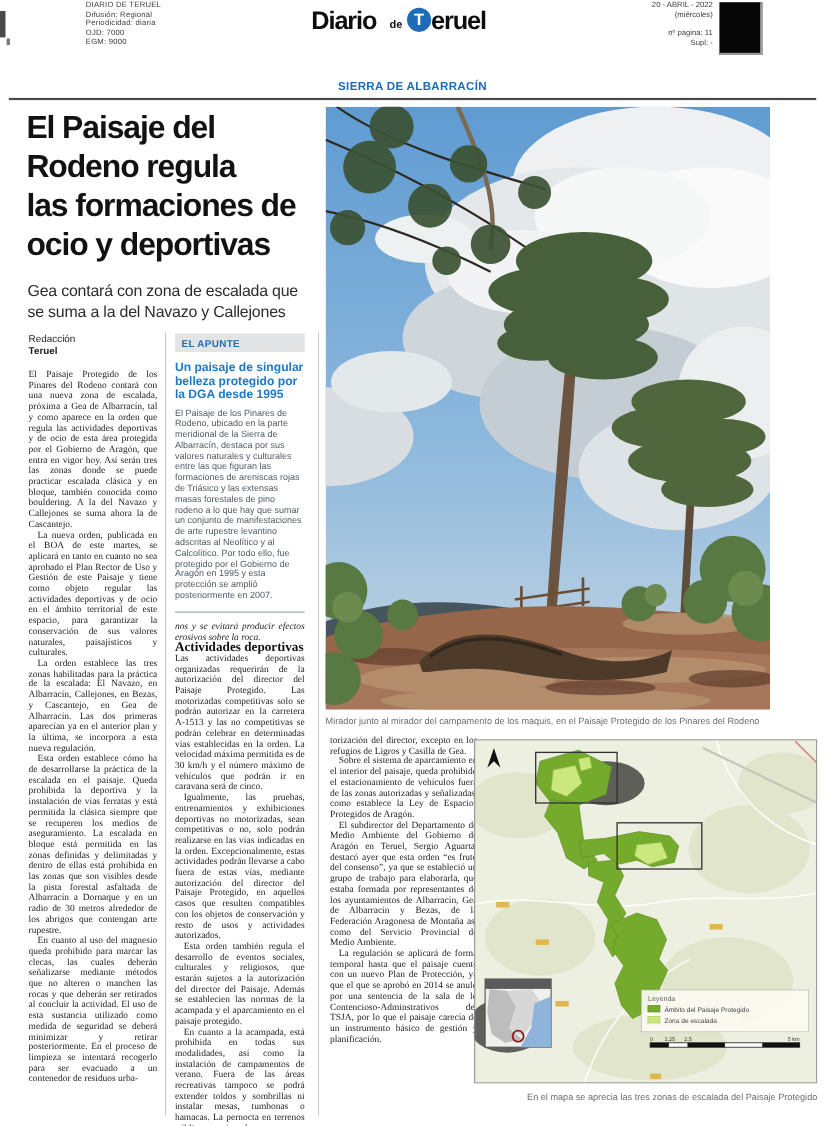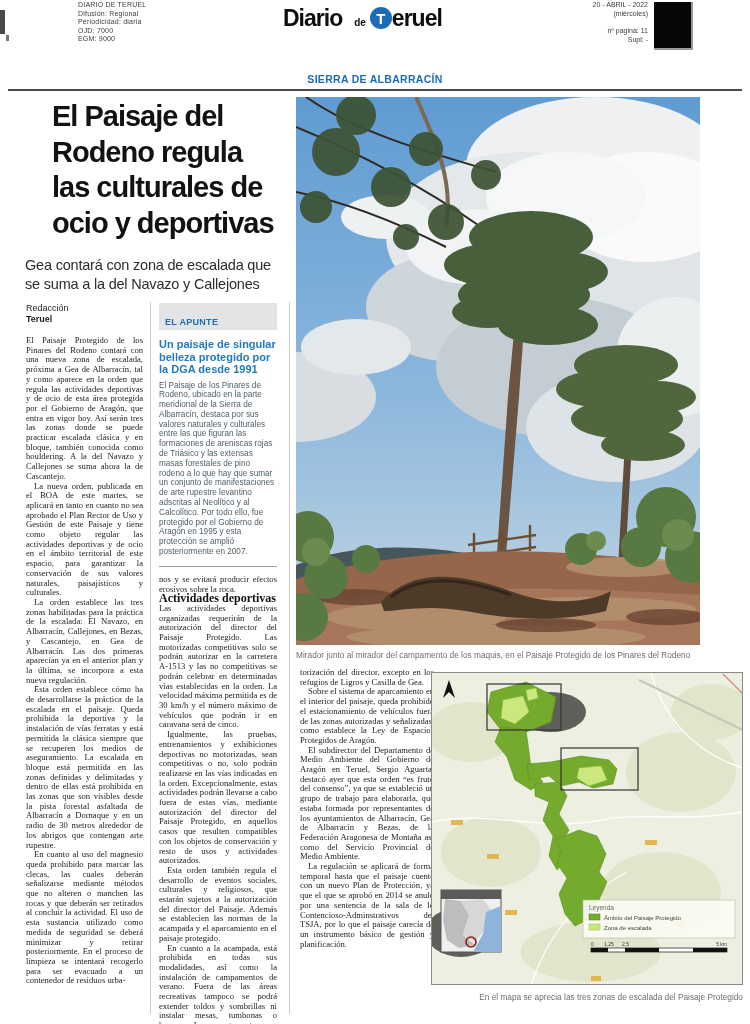--- a/index.html
+++ b/index.html
@@ -19,46 +19,46 @@
   .dateblock .gap{height:9px;}
   .blackbox{position:absolute;left:654px;top:2px;width:37px;height:46px;background:#070707;
             border-right:2px solid #9a9a9a;border-bottom:2px solid #9a9a9a;}
 
   .kicker{position:absolute;left:0;right:0;top:73px;text-align:center;
           font-size:10.5px;font-weight:700;color:#1d6cb5;letter-spacing:.3px;}
   .toprule{position:absolute;left:8px;right:8px;top:89px;height:2px;background:#4a4a4a;}
 
   
   .headline{position:absolute;left:24px;top:99px;width:272px;font-size:29px;line-height:35.5px;
-            font-weight:700;color:#121212;letter-spacing:-1px;white-space:nowrap;margin-left:28px;}
+            font-weight:700;color:#121212;letter-spacing:-1px;white-space:nowrap;}
   .subhead{position:absolute;left:25px;top:256px;width:272px;font-size:14.5px;line-height:18.5px;
            color:#2c2c2c;letter-spacing:-.2px;white-space:nowrap;}
   .byline{position:absolute;left:26px;top:303px;font-size:9px;line-height:10.5px;color:#1c1c1c;}
   .byline .place{font-weight:700;}
 
   
   .bodycol{font-family:"Liberation Serif",serif;font-size:8.6px;line-height:9.7px;
            text-align:justify;color:#1b1b1b;}
   .bodycol p{margin:0;}
   .bodycol p.ind{text-indent:8px;}
   .col1{position:absolute;left:26px;top:336px;width:117px;}
   .colstack{position:absolute;left:159px;top:303px;width:118px;}
   .col3{position:absolute;left:300px;top:668px;width:134px;}
   .colsubhead{font-weight:700;margin:5px 0 0 0;font-family:"Liberation Serif",serif;
               font-size:12px;color:#111;}
   .vrule{position:absolute;top:302px;height:712px;width:1px;background:#c9c9c9;}
 
   
   .apunte-kicker{background:#e2e4e6;color:#1d6cb5;font-weight:700;font-size:9px;
-                 letter-spacing:.3px;padding:14px 6px 3px 6px;}
+                 letter-spacing:.3px;padding:4px 6px 3px 6px;}
   .apunte-title{color:#1f79c4;font-weight:700;font-size:11px;line-height:12.5px;
                 margin:8px 0 5px 0;}
   .apunte-body{color:#4e5d66;font-size:8.2px;line-height:9.8px;text-align:left;}
   .apunte-rule{border:none;border-top:1px solid #9aa0a4;margin:9px 0 8px 0;}
-  .cont{margin-bottom:5px;}
+  .cont{margin-bottom:5px;font-style:italic;}
 
   
   .photo{position:absolute;left:296px;top:97px;width:404px;height:548px;}
   .photo-caption{position:absolute;left:296px;top:650px;width:404px;
                  font-size:8.3px;color:#6e6e6e;}
   .mapbox{position:absolute;left:431px;top:672px;width:312px;height:313px;}
   .map-caption{position:absolute;left:431px;top:992px;width:312px;
                font-size:8.3px;color:#6e6e6e;text-align:right;}
 </style>
 </head>
@@ -94,21 +94,21 @@
     <div>Supl: -</div>
   </div>
   <div class="blackbox"></div>
 
   <div class="kicker">SIERRA DE ALBARRACÍN</div>
   <div class="toprule"></div>
 
   <div class="headline">
     <div>El Paisaje del</div>
     <div>Rodeno regula</div>
-    <div>las culturales de</div>
+    <div>las formaciones de</div>
     <div>ocio y deportivas</div>
   </div>
   <div class="subhead">
     <div>Gea contará con zona de escalada que</div>
     <div>se suma a la del Navazo y Callejones</div>
   </div>
   <div class="byline">
     <div>Redacción</div>
     <div class="place">Teruel</div>
   </div>
@@ -120,21 +120,21 @@
     <p>El Paisaje Protegido de los Pinares del Rodeno contará con una nueva zona de escalada, próxima a Gea de Albarracín, tal y como aparece en la orden que regula las actividades deportivas y de ocio de esta área protegida por el Gobierno de Aragón, que entra en vigor hoy. Así serán tres las zonas donde se puede practicar escalada clásica y en bloque, también conocida como bouldering. A la del Navazo y Callejones se suma ahora la de Cascantejo.</p>
     <p class="ind">La nueva orden, publicada en el BOA de este martes, se aplicará en tanto en cuanto no sea aprobado el Plan Rector de Uso y Gestión de este Paisaje y tiene como objeto regular las actividades deportivas y de ocio en el ámbito territorial de este espacio, para garantizar la conservación de sus valores naturales, paisajísticos y culturales.</p>
     <p class="ind">La orden establece las tres zonas habilitadas para la práctica de la escalada: El Navazo, en Albarracín, Callejones, en Bezas, y Cascantejo, en Gea de Albarracín. Las dos primeras aparecían ya en el anterior plan y la última, se incorpora a esta nueva regulación.</p>
     <p class="ind">Esta orden establece cómo ha de desarrollarse la práctica de la escalada en el paisaje. Queda prohibida la deportiva y la instalación de vías ferratas y está permitida la clásica siempre que se recuperen los medios de aseguramiento. La escalada en bloque está permitida en las zonas definidas y delimitadas y dentro de ellas está prohibida en las zonas que son visibles desde la pista forestal asfaltada de Albarracín a Dornaque y en un radio de 30 metros alrededor de los abrigos que contengan arte rupestre.</p>
     <p class="ind">En cuanto al uso del magnesio queda prohibido para marcar las clecas, las cuales deberán señalizarse mediante métodos que no alteren o manchen las rocas y que deberán ser retirados al concluir la actividad. El uso de esta sustancia utilizado como medida de seguridad se deberá minimizar y retirar posteriormente. En el proceso de limpieza se intentará recogerlo para ser evacuado a un contenedor de residuos urba-</p>
   </div>
 
   <div class="colstack">
     <div class="apunte">
       <div class="apunte-kicker">EL APUNTE</div>
-      <div class="apunte-title">Un paisaje de singular belleza protegido por la DGA desde 1991</div>
+      <div class="apunte-title">Un paisaje de singular belleza protegido por la DGA desde 1995</div>
       <div class="apunte-body">El Paisaje de los Pinares de Rodeno, ubicado en la parte meridional de la Sierra de Albarracín, destaca por sus valores naturales y culturales entre las que figuran las formaciones de areniscas rojas de Triásico y las extensas masas forestales de pino rodeno a lo que hay que sumar un conjunto de manifestaciones de arte rupestre levantino adscritas al Neolítico y al Calcolítico. Por todo ello, fue protegido por el Gobierno de Aragón en 1995 y esta protección se amplió posteriormente en 2007.</div>
       <hr class="apunte-rule">
     </div>
     <div class="bodycol">
       <p class="cont">nos y se evitará producir efectos erosivos sobre la roca.</p>
       <p class="colsubhead">Actividades deportivas</p>
       <p>Las actividades deportivas organizadas requerirán de la autorización del director del Paisaje Protegido. Las motorizadas competitivas solo se podrán autorizar en la carretera A-1513 y las no competitivas se podrán celebrar en determinadas vías establecidas en la orden. La velocidad máxima permitida es de 30 km/h y el número máximo de vehículos que podrán ir en caravana será de cinco.</p>
       <p class="ind">Igualmente, las pruebas, entrenamientos y exhibiciones deportivas no motorizadas, sean competitivas o no, solo podrán realizarse en las vías indicadas en la orden. Excepcionalmente, estas actividades podrán llevarse a cabo fuera de estas vías, mediante autorización del director del Paisaje Protegido, en aquellos casos que resulten compatibles con los objetos de conservación y resto de usos y actividades autorizados.</p>
       <p class="ind">Esta orden también regula el desarrollo de eventos sociales, culturales y religiosos, que estarán sujetos a la autorización del director del Paisaje. Además se establecien las normas de la acampada y el aparcamiento en el paisaje protegido.</p>
       <p class="ind">En cuanto a la acampada, está prohibida en todas sus modalidades, así como la instalación de campamentos de verano. Fuera de las áreas recreativas tampoco se podrá extender toldos y sombrillas ni instalar mesas, tumbonas o hamacas. La pernocta en terrenos públicos requiere de au-</p>

